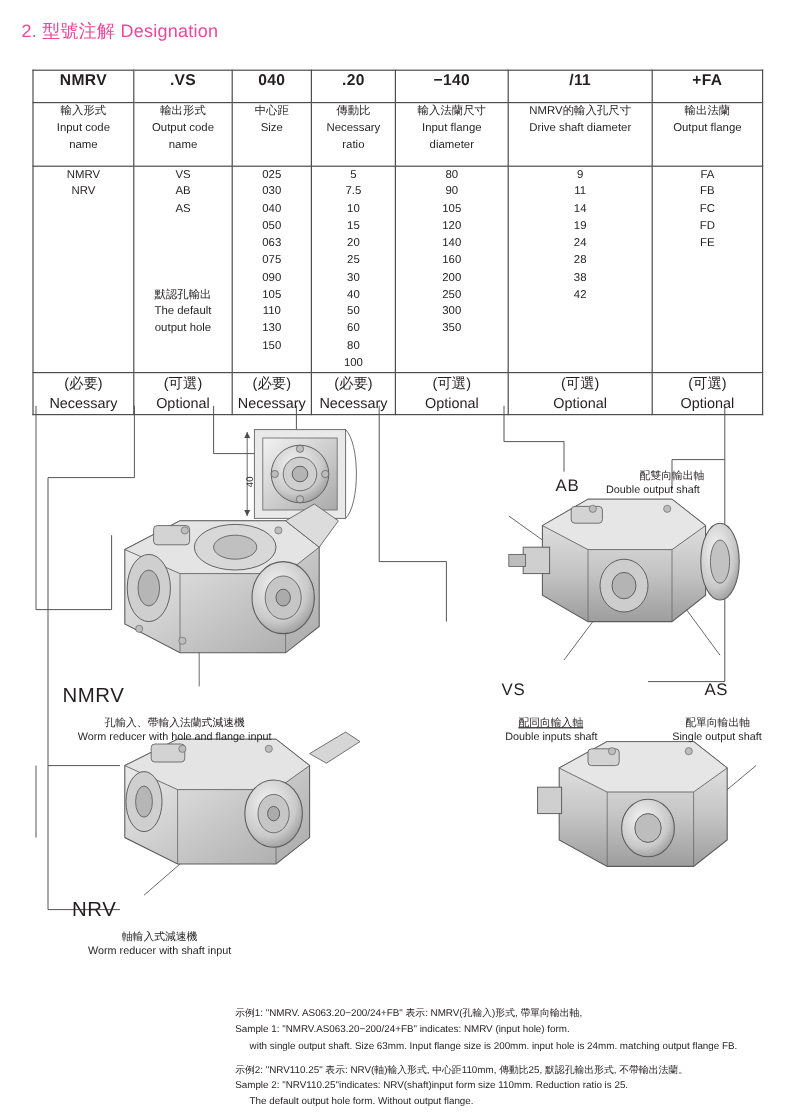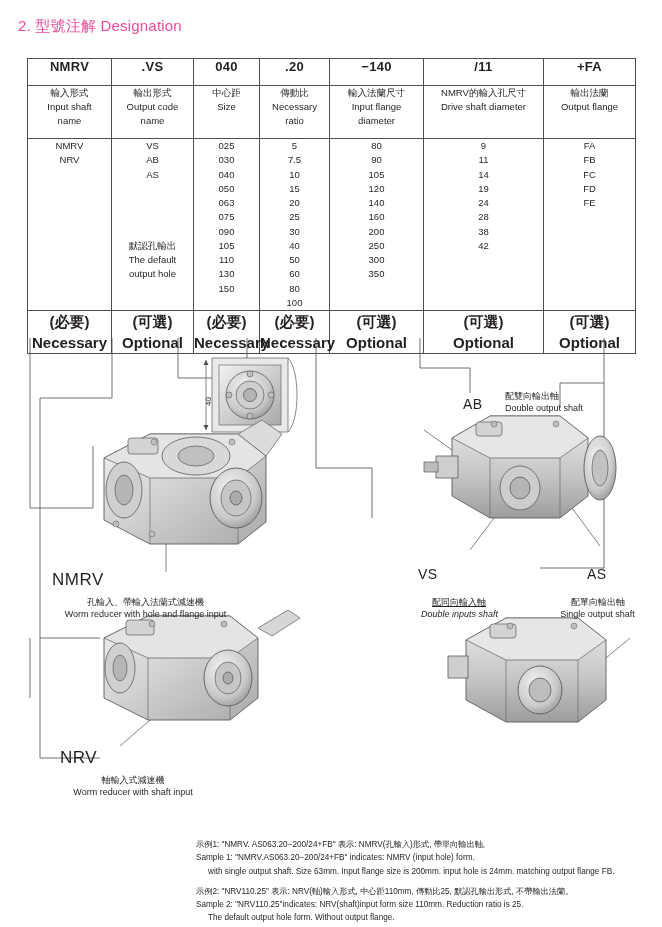--- a/index.html
+++ b/index.html
@@ -64,23 +64,22 @@
   .row-values td {
     height: 135px;
     vertical-align: top;
     font-size: 9.5px;
     line-height: 1.5;
     padding-top: 7px;
   }
   .row-req td {
     height: 32px;
     vertical-align: middle;
-    font-size: 15px;
+    font-size: 12px;
     line-height: 1.4;
-    font-weight: bold;
   }
   .cn { display: block; }
   .en { display: block; }
   .gap { height: 9px; }
 
   
   .diagram {
     position: absolute;
     left: 0;
     top: 338px;
@@ -153,21 +152,21 @@
           <td>.VS</td>
           <td>040</td>
           <td>.20</td>
           <td>−140</td>
           <td>/11</td>
           <td>+FA</td>
         </tr>
         <tr class="row-name">
           <td>
             <span class="cn">輸入形式</span>
-            <span class="en">Input shaft</span>
+            <span class="en">Input code</span>
             <span class="en">name</span>
           </td>
           <td>
             <span class="cn">輸出形式</span>
             <span class="en">Output code</span>
             <span class="en">name</span>
           </td>
           <td>
             <span class="cn">中心距</span>
             <span class="en">Size</span>
@@ -426,26 +425,26 @@
 
     <div class="dg-big" style="left:52px; top:232px;">NMRV</div>
     <div class="dg-label" style="left:18px; top:270px; width:255px;">Worm reducer with hole and flange input</div>
     <div class="dg-label" style="left:28px; top:258px; width:235px;">孔輸入、帶輸入法蘭式減速機</div>
 
     <div class="dg-big" style="left:60px; top:410px;">NRV</div>
     <div class="dg-label" style="left:58px; top:436px; width:150px;">軸輸入式減速機</div>
     <div class="dg-label" style="left:48px; top:448px; width:170px;">Worm reducer with shaft input</div>
 
     <div class="dg-mid" style="left:463px; top:58px;">AB</div>
-    <div class="dg-label" style="left:505px; top:52px; width:110px; text-align:left;">配雙向輸出軸</div>
+    <div class="dg-label" style="left:505px; top:52px; width:110px; text-align:center;">配雙向輸出軸</div>
     <div class="dg-label" style="left:505px; top:64px; width:130px; text-align:left;">Double output shaft</div>
 
     <div class="dg-mid" style="left:418px; top:228px;">VS</div>
     <div class="dg-label" style="left:399px; top:258px; width:120px;text-decoration:underline;">配同向輸入軸</div>
-    <div class="dg-label" style="left:392px; top:270px; width:135px;font-style:italic;">Double inputs shaft</div>
+    <div class="dg-label" style="left:392px; top:270px; width:135px;">Double inputs shaft</div>
 
     <div class="dg-mid" style="left:587px; top:228px;">AS</div>
     <div class="dg-label" style="left:538px; top:258px; width:120px;">配單向輸出軸</div>
     <div class="dg-label" style="left:530px; top:270px; width:135px;">Single output shaft</div>
   </div>
 
   <div class="notes">
     <div class="blk">
       <p>示例1: "NMRV. AS063.20−200/24+FB" 表示: NMRV(孔輸入)形式, 帶單向輸出軸,</p>
       <p>Sample 1: "NMRV.AS063.20−200/24+FB" indicates: NMRV (input hole) form.</p>

